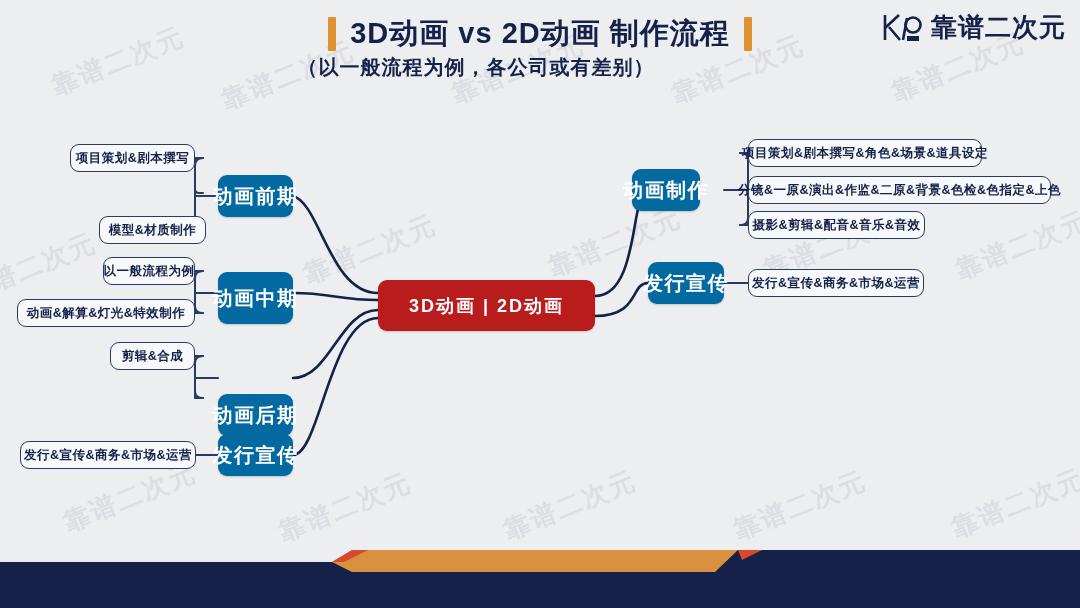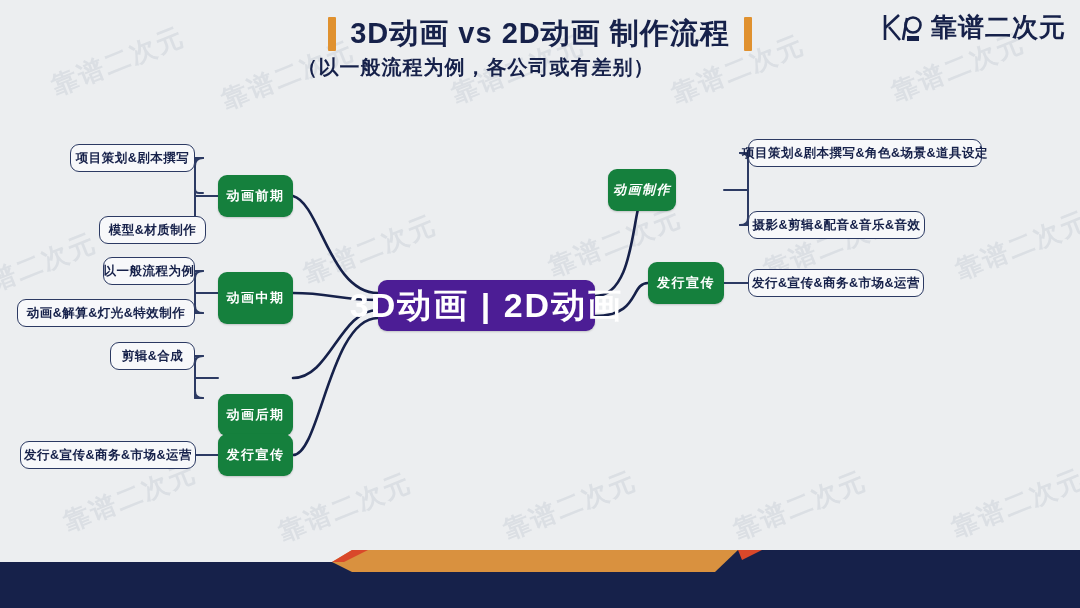--- a/index.html
+++ b/index.html
@@ -47,27 +47,27 @@
   
   #map{position:absolute;left:0;top:88px;width:1080px;height:460px;}
   #wires{position:absolute;left:0;top:0;width:1080px;height:460px;}
 
   .node{
     position:absolute;box-sizing:border-box;
     display:flex;align-items:center;justify-content:center;
     white-space:nowrap;
   }
   .node.center{
-    background:#4c1d95;color:#ffffff;border-radius:9px;
-    font-size:34px;font-weight:800;letter-spacing:2px;
+    background:#b91c1c;color:#ffffff;border-radius:9px;
+    font-size:18px;font-weight:800;letter-spacing:2px;
     box-shadow:0 1px 2px rgba(0,0,0,.18);
   }
   .node.branch{
-    background:#15803d;color:#ffffff;border-radius:9px;
-    font-size:13px;font-weight:800;letter-spacing:1.5px;
+    background:#0369a1;color:#ffffff;border-radius:9px;
+    font-size:20px;font-weight:800;letter-spacing:1.5px;
     box-shadow:0 1px 2px rgba(0,0,0,.18);
   }
   .node.leaf{
     background:#f7f8fa;color:#16214a;
     border:1.6px solid #2c3a63;border-radius:9px;
     font-size:12.5px;font-weight:700;letter-spacing:.5px;
     padding:0 9px;
   }
 
   
@@ -186,24 +186,25 @@
     <div class="node leaf" style="left:70px;top:56px;width:125px;height:28px;">项目策划&amp;剧本撰写</div>
     <div class="node leaf" style="left:88px;top:128px;width:107px;height:28px;margin-left:11px;">模型&amp;材质制作</div>
 
     <div class="node leaf" style="left:103px;top:169px;width:92px;height:28px;">以一般流程为例</div>
     <div class="node leaf" style="left:17px;top:211px;width:178px;height:28px;">动画&amp;解算&amp;灯光&amp;特效制作</div>
 
     <div class="node leaf" style="left:110px;top:254px;width:85px;height:28px;">剪辑&amp;合成</div>
 
     <div class="node leaf" style="left:20px;top:353px;width:176px;height:28px;">发行&amp;宣传&amp;商务&amp;市场&amp;运营</div>
 
-    <div class="node branch" style="left:608px;top:81px;width:68px;height:42px;font-style:italic;">动画制作</div>
+    <div class="node branch" style="left:632px;top:81px;width:68px;height:42px;">动画制作</div>
     <div class="node branch" style="left:648px;top:174px;width:76px;height:42px;">发行宣传</div>
 
     <div class="node leaf" style="left:748px;top:51px;width:234px;height:28px;">项目策划&amp;剧本撰写&amp;角色&amp;场景&amp;道具设定</div>
+    <div class="node leaf" style="left:748px;top:88px;width:303px;height:28px;">分镜&amp;一原&amp;演出&amp;作监&amp;二原&amp;背景&amp;色检&amp;色指定&amp;上色</div>
     <div class="node leaf" style="left:748px;top:123px;width:177px;height:28px;">摄影&amp;剪辑&amp;配音&amp;音乐&amp;音效</div>
 
     <div class="node leaf" style="left:748px;top:181px;width:176px;height:28px;">发行&amp;宣传&amp;商务&amp;市场&amp;运营</div>
   </div>
 
   <div id="footer">
     <svg width="1080" height="60" viewBox="0 0 1080 60">
 
       <rect x="0" y="14" width="1080" height="46" fill="#16214a"></rect>
 

